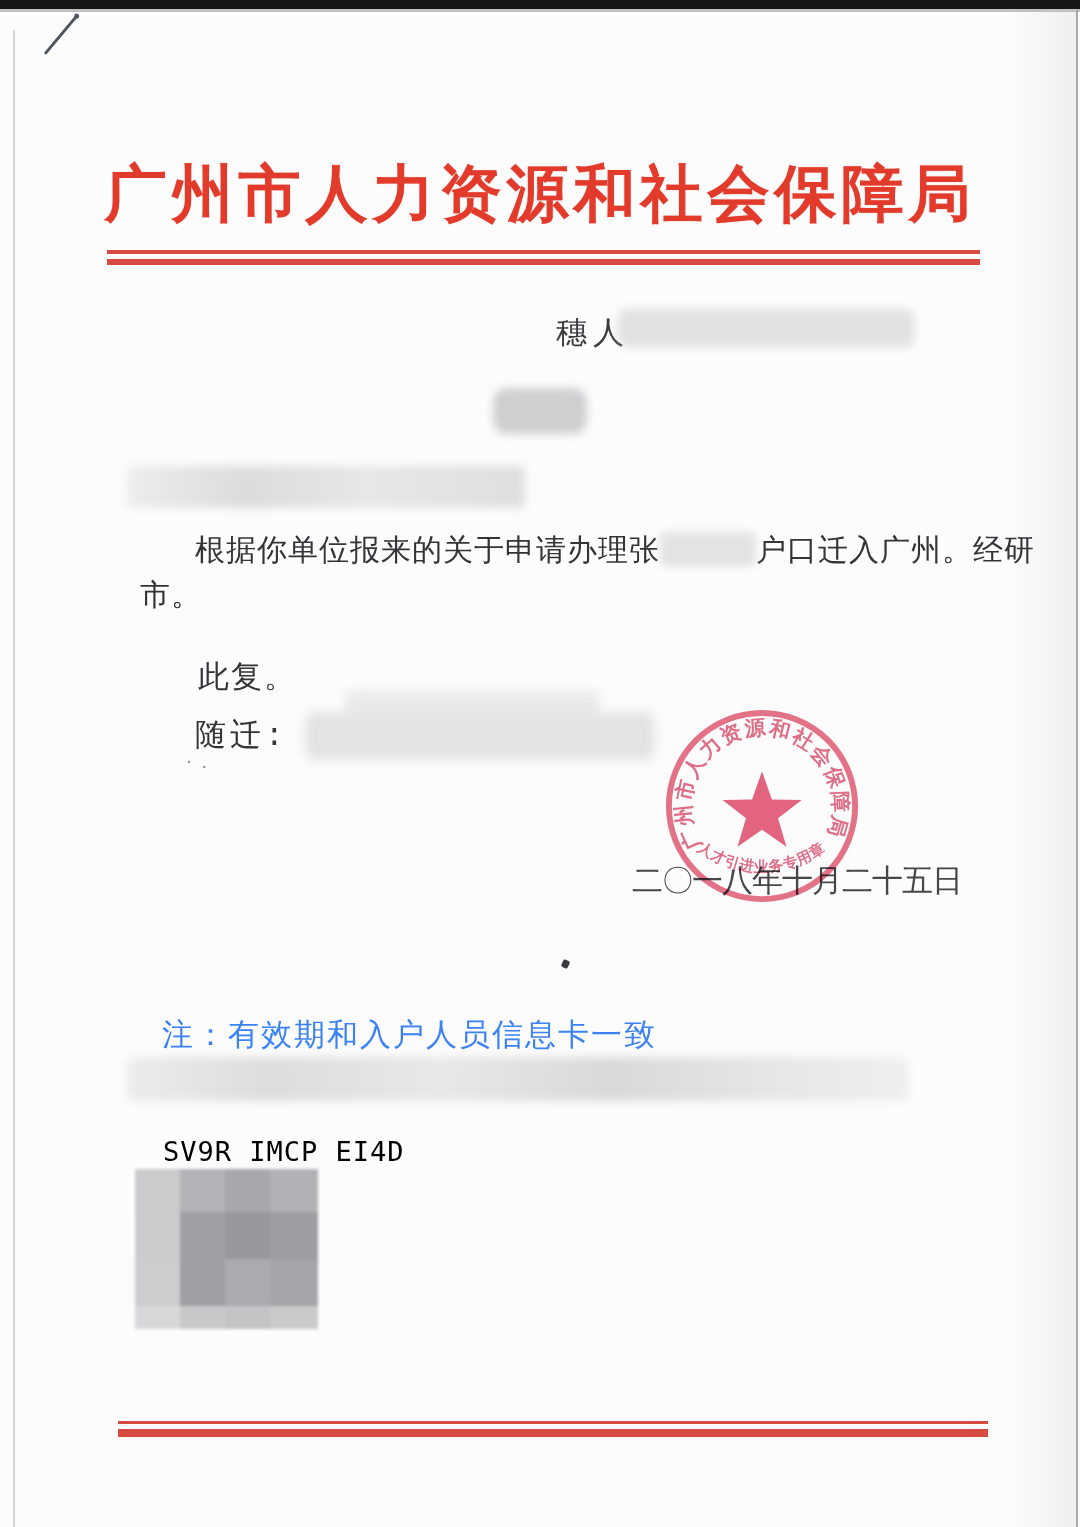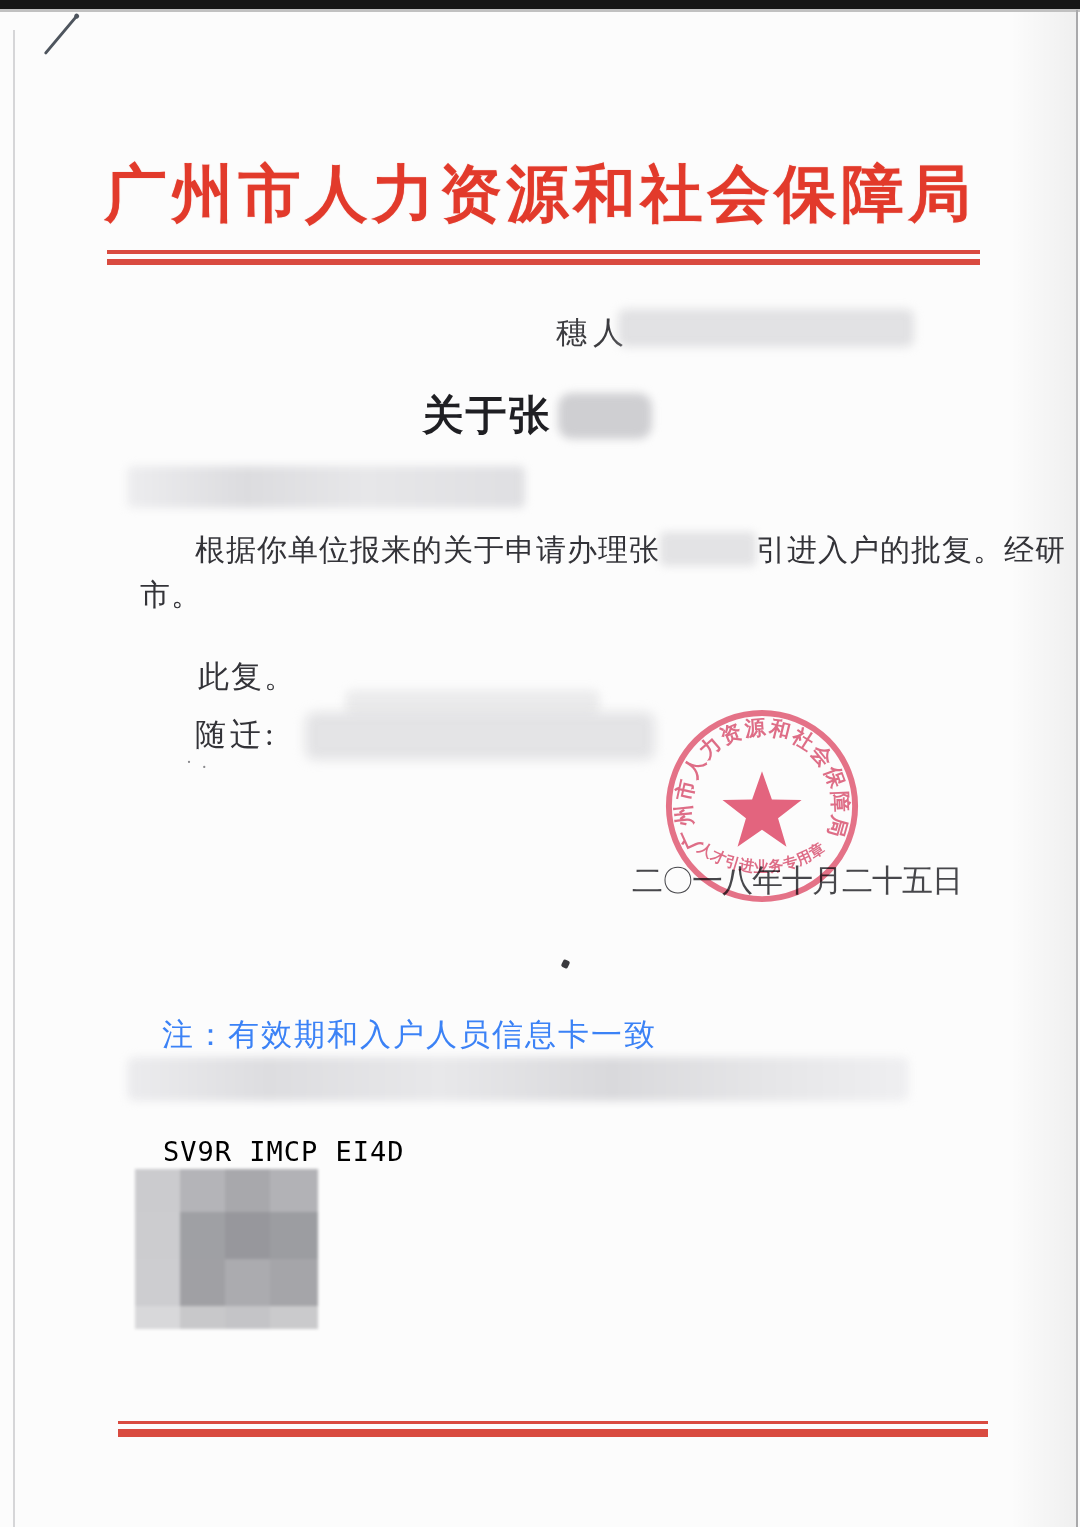--- a/index.html
+++ b/index.html
@@ -41,21 +41,21 @@
   .blur-recipient{left:127px;top:466px;width:398px;height:42px;background:linear-gradient(90deg,#ededef,#dcdcdf 30%,#e7e7e9 60%,#dfdfe2);filter:blur(4px);border-radius:6px;}
   
   .body-block{left:140px;top:527px;width:870px;font-size:30px;line-height:45px;color:#333338;letter-spacing:1px;}
   .body-line{white-space:nowrap;}
   .indent{display:inline-block;width:55px;}
   .blur-inline{display:inline-block;vertical-align:-6px;height:34px;border-radius:5px;background:rgba(205,205,209,.55);filter:blur(4px);}
   .blur-name1{width:96px;}
   .blur-company{width:198px;}
   .blur-name2{width:84px;}
   .closing{left:198px;top:656px;font-size:31px;letter-spacing:2px;text-align:center;}
-  .suiqian{left:195px;top:714px;font-size:31px;letter-spacing:4px;}
+  .suiqian{left:195px;top:714px;font-size:31px;letter-spacing:4px;font-family:Liberation Mono, monospace;}
   .blur-suiqian-a{left:345px;top:690px;width:255px;height:24px;background:rgba(215,215,218,.45);filter:blur(5px);border-radius:8px;}
   .blur-suiqian-b{left:305px;top:712px;width:350px;height:48px;background:rgba(204,204,208,.5);filter:blur(6px);border-radius:10px;}
   .dot-marks{left:186px;top:752px;width:34px;height:10px;color:#8a8a8e;font-size:18px;letter-spacing:10px;}
   
   .stamp{left:658px;top:704px;width:208px;height:208px;mix-blend-mode:multiply;opacity:.88;z-index:3;}
   
   .date-line{left:632px;top:860px;font-size:31px;letter-spacing:-1px;color:#47474b;z-index:1;white-space:nowrap;text-align:center;}
   .ink-dot{left:562px;top:960px;width:7px;height:8px;background:#3a3a3e;border-radius:2px;transform:rotate(25deg);}
   
   .note-line{left:162px;top:1014px;font-size:31px;letter-spacing:2px;color:#3b82f6;}
@@ -78,29 +78,28 @@
 <div class="abs pen-slash"></div>
 
 <div class="abs agency">广州市人力资源和社会保障局</div>
 <div class="abs rule-top-a"></div>
 <div class="abs rule-top-b"></div>
 
 <div class="abs docno">穗人</div>
 <div class="abs blur-strip blur-docno"></div>
 
 <div class="abs title-row">
-  <span>关于张</span>
   <span class="blur-title"></span>
 </div>
 
 <div class="abs blur-recipient"></div>
 
 <div class="abs body-block">
   <div class="body-line">
-    <span class="indent"></span><span>根据你单位报来的关于申请办理张</span><span class="blur-inline blur-name1"></span><span>引进入户的批复。经研</span>
+    <span class="indent"></span><span>根据你单位报来的关于申请办理张</span><span class="blur-inline blur-name1"></span><span>户口迁入广州。经研</span>
   </div>
   <div class="body-line">
     <span>市。</span>
   </div>
 </div>
 
 <div class="abs closing">此复。</div>
 
 <div class="abs suiqian">随迁:</div>
 <div class="abs blur-suiqian-a"></div>

